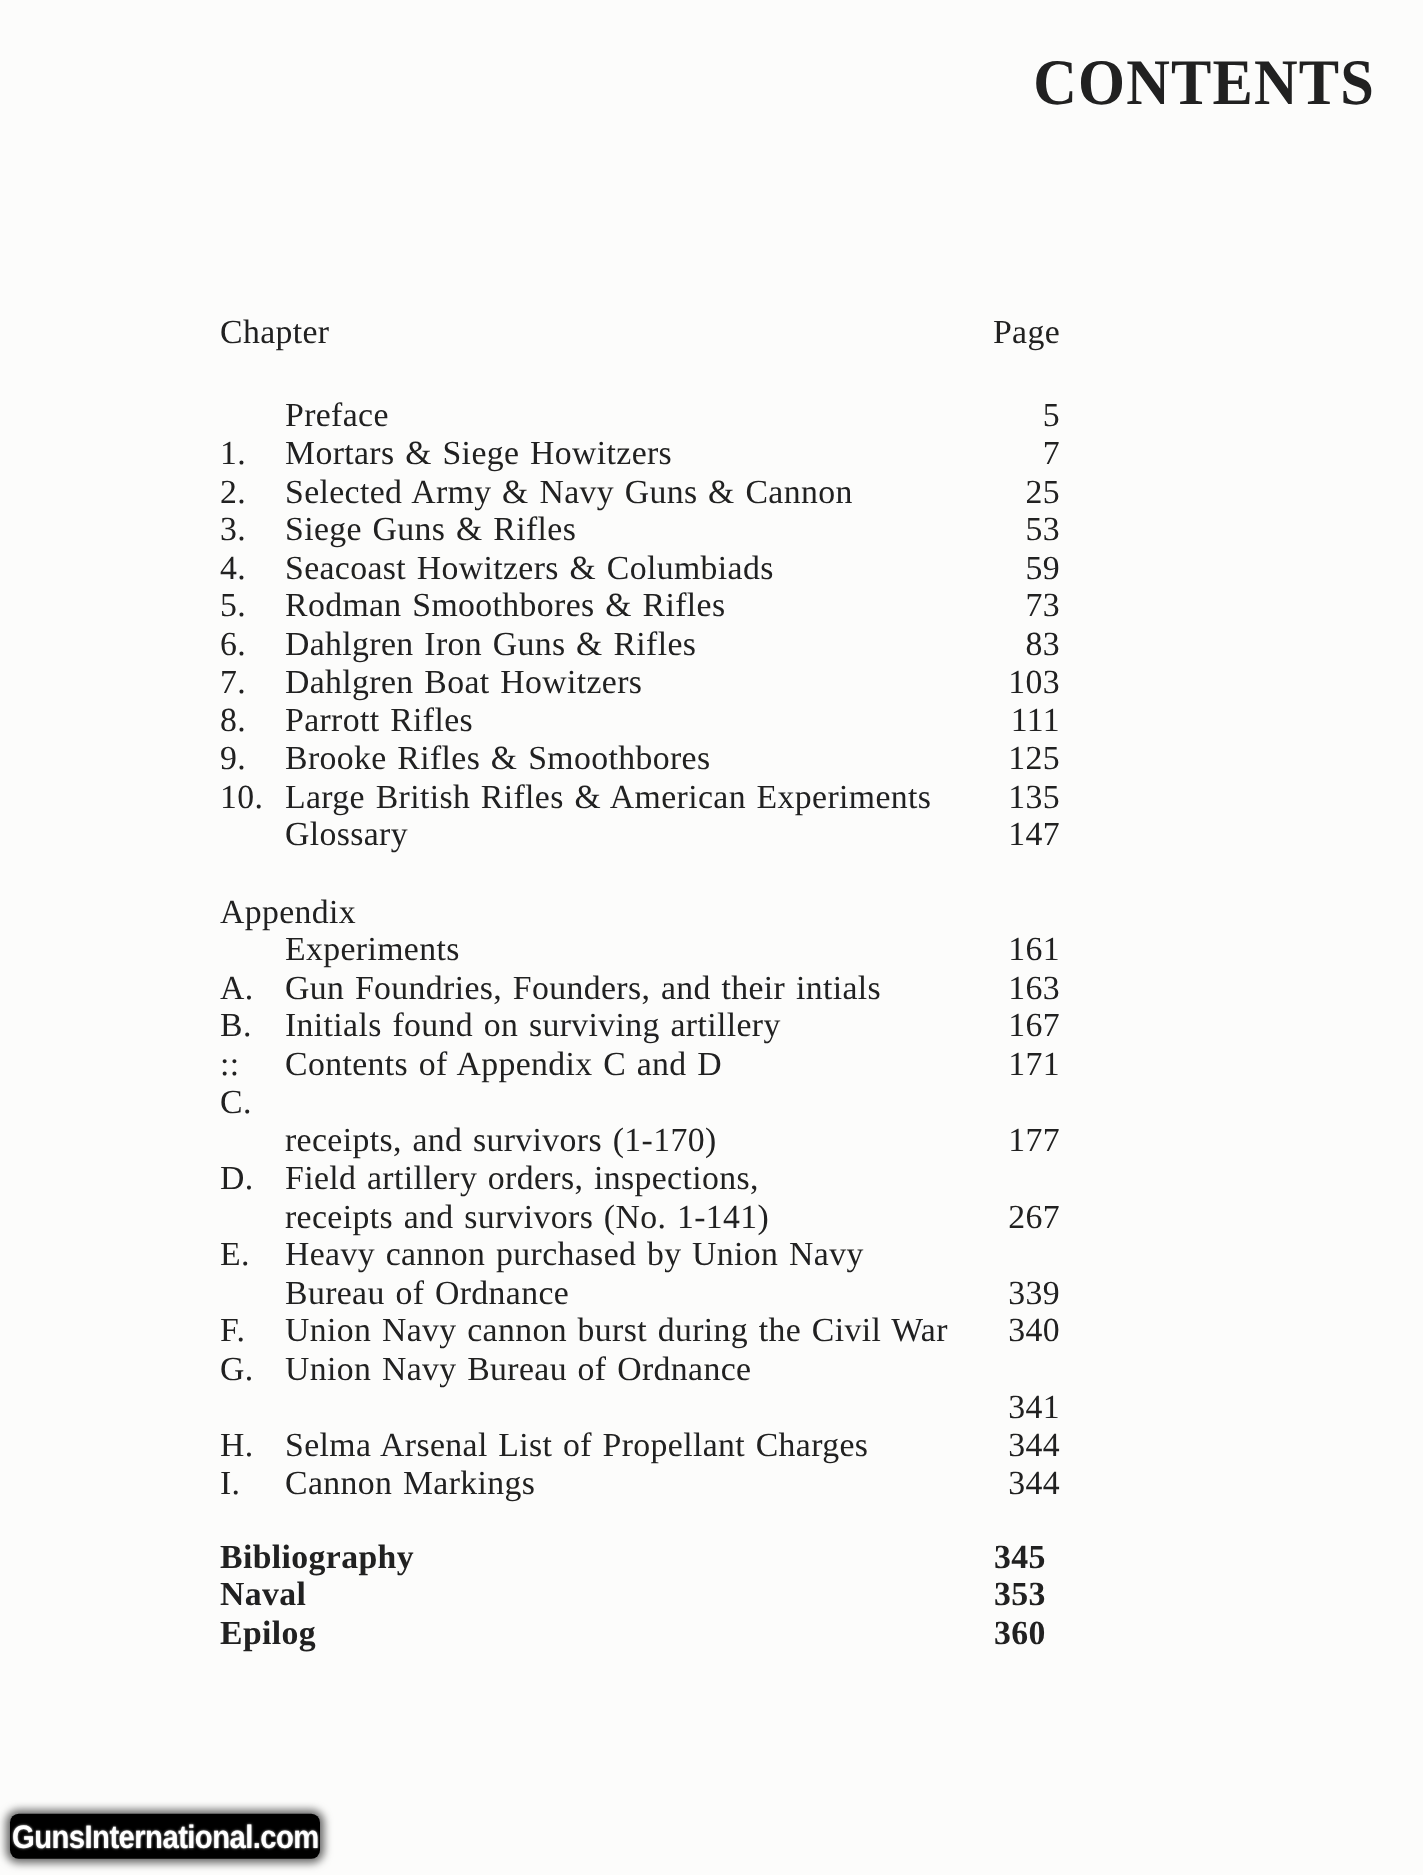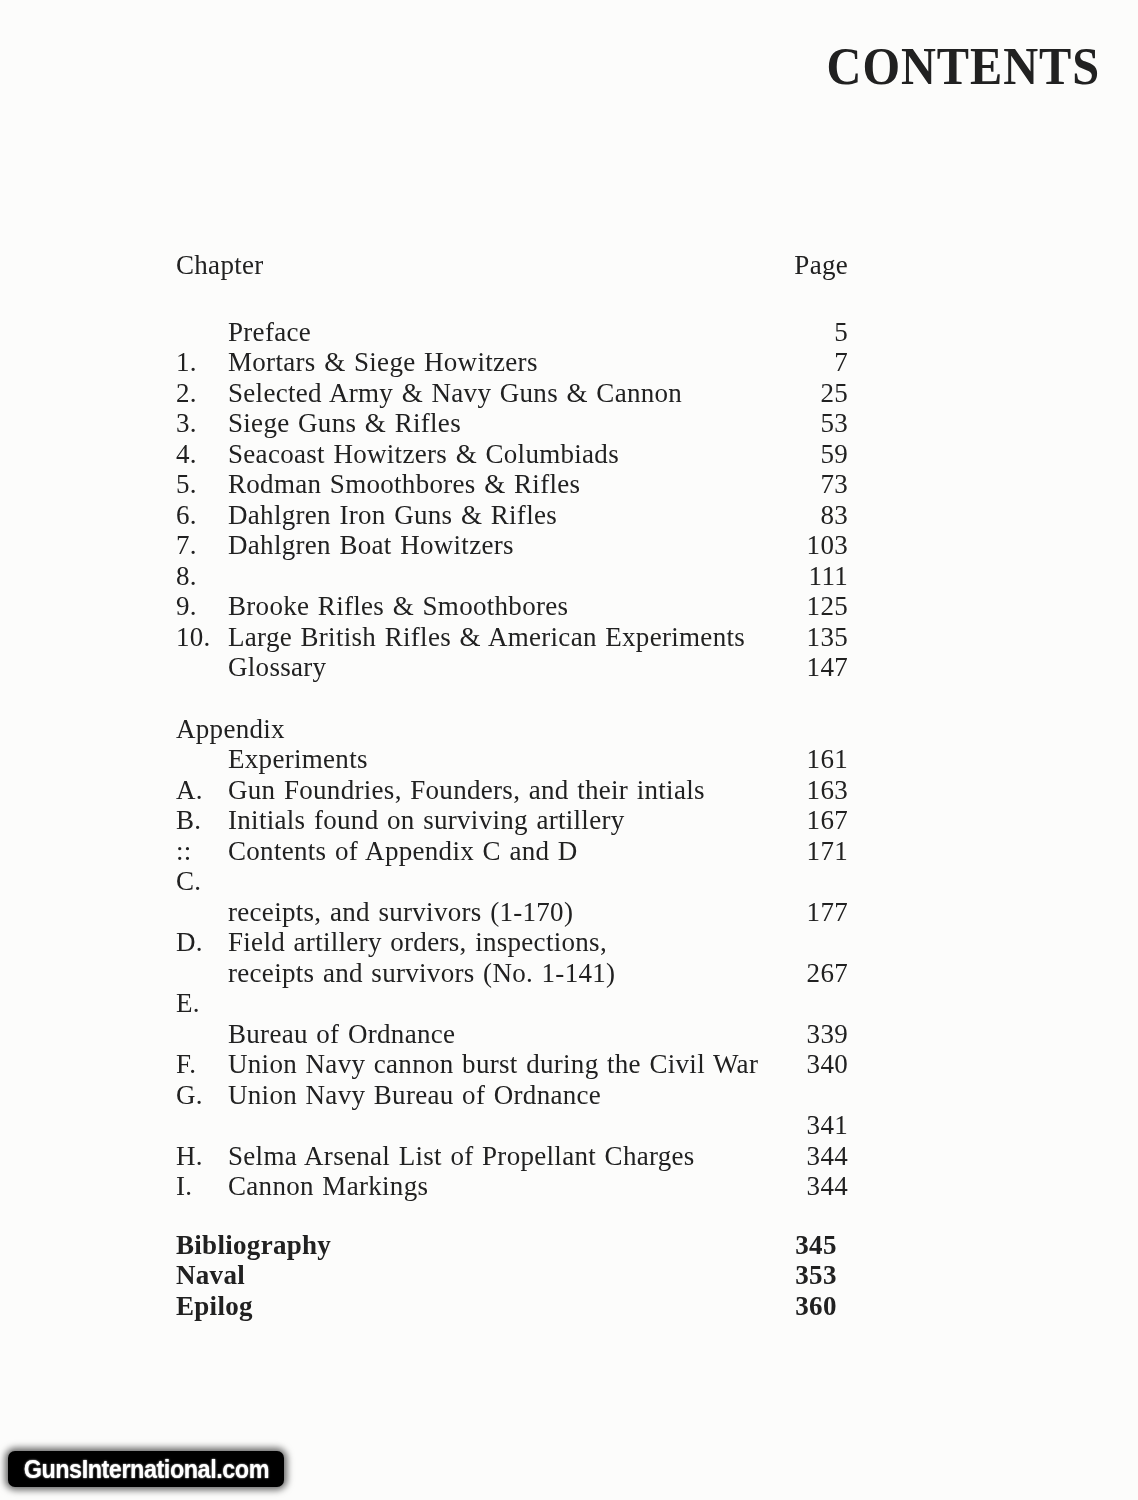--- a/index.html
+++ b/index.html
@@ -77,21 +77,21 @@
     justify-content: space-between;
     align-items: baseline;
     font-weight: bold;
   }
   .row2 .t { white-space: nowrap; }
   .row2 .p { min-width: 64px; text-align: center; }
   .watermark {
     position: absolute;
     left: 8px;
     top: 1451px;
-    width: 276px;
+    width: 248px;
     height: 36px;
     background: var(--wm_bg, #000);
     border-radius: 7px;
     box-shadow: 0 0 7px 3px rgba(0,0,0,0.6);
     display: flex;
     align-items: center;
     justify-content: center;
   }
   .watermark .wm-text {
     color: var(--wm_text, #fff);
@@ -164,20 +164,21 @@
         </div>
 
         <div class="row">
           <span class="m">7.</span>
           <span class="t">Dahlgren Boat Howitzers</span>
           <span class="p">103</span>
         </div>
 
         <div class="row">
           <span class="m">8.</span>
+          <span class="t">Parrott Rifles</span>
           <span class="p">111</span>
         </div>
 
         <div class="row">
           <span class="m">9.</span>
           <span class="t">Brooke Rifles &amp; Smoothbores</span>
           <span class="p">125</span>
         </div>
 
         <div class="row">
@@ -241,20 +242,21 @@
         </div>
 
         <div class="row">
           <span class="m"></span>
           <span class="t">receipts and survivors (No. 1-141)</span>
           <span class="p">267</span>
         </div>
 
         <div class="row">
           <span class="m">E.</span>
+          <span class="t">Heavy cannon purchased by Union Navy</span>
           <span class="p"></span>
         </div>
 
         <div class="row">
           <span class="m"></span>
           <span class="t">Bureau of Ordnance</span>
           <span class="p">339</span>
         </div>
 
         <div class="row">

